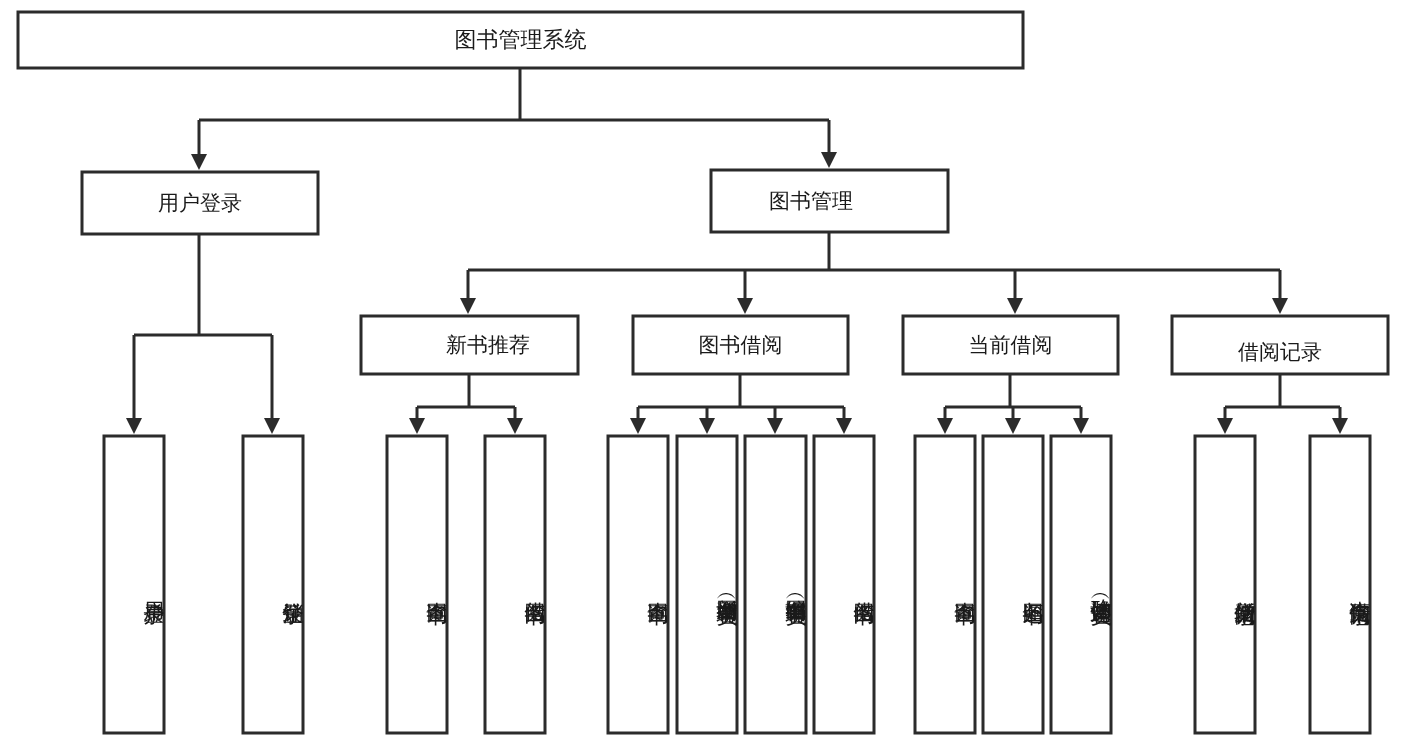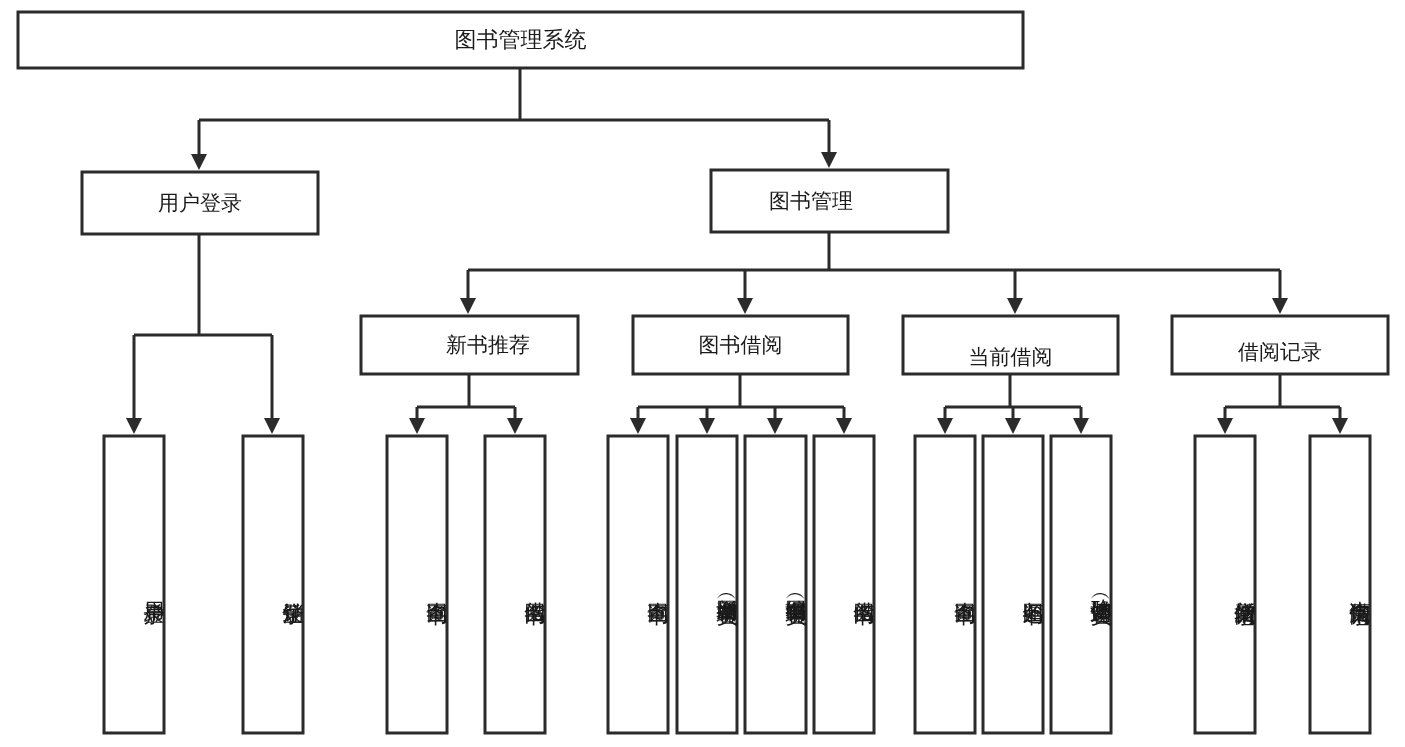--- a/index.html
+++ b/index.html
@@ -169,21 +169,21 @@
         <rect x="1310" y="436" width="60" height="297" class="node-rect"></rect>
       </g>
   </svg>
 
   <div id="labels-layer">
       <div class="horiz-label title-label" style="left: 18px; top: 12px; width: 1005px; height: 56px;">图书管理系统</div>
       <div class="horiz-label" style="left: 82px; top: 172px; width: 236px; height: 62px;">用户登录</div>
       <div class="horiz-label" style="left: 711px; top: 170px; width: 200px; height: 62px;">图书管理</div>
       <div class="horiz-label" style="left: 361px; top: 316px; width: 254px; height: 58px;">新书推荐</div>
       <div class="horiz-label" style="left: 633px; top: 316px; width: 215px; height: 58px;">图书借阅</div>
-      <div class="horiz-label" style="left: 903px; top: 316px; width: 215px; height: 58px; margin-top: 12px;">当前借阅</div>
+      <div class="horiz-label" style="left: 903px; top: 316px; width: 215px; height: 58px;">当前借阅</div>
       <div class="horiz-label" style="left: 1172px; top: 316px; width: 216px; height: 72px;">借阅记录</div>
       <div class="vert-label" style="left: 104px; top: 446px; width: 60px; height: 281px;">用户登录</div>
       <div class="vert-label" style="left: 243px; top: 446px; width: 60px; height: 281px;">注销登录</div>
       <div class="vert-label" style="left: 387px; top: 446px; width: 60px; height: 281px;">查询图书</div>
       <div class="vert-label" style="left: 485px; top: 446px; width: 60px; height: 281px;">借阅图书</div>
       <div class="vert-label" style="left: 608px; top: 446px; width: 60px; height: 281px;">查询图书</div>
       <div class="vert-label" style="left: 677px; top: 446px; width: 60px; height: 281px;">新增图书（管理员）</div>
       <div class="vert-label" style="left: 745px; top: 446px; width: 61px; height: 281px;">编辑图书（管理员）</div>
       <div class="vert-label" style="left: 814px; top: 446px; width: 60px; height: 281px;">借阅图书</div>
       <div class="vert-label" style="left: 915px; top: 446px; width: 60px; height: 281px;">查询图书</div>

